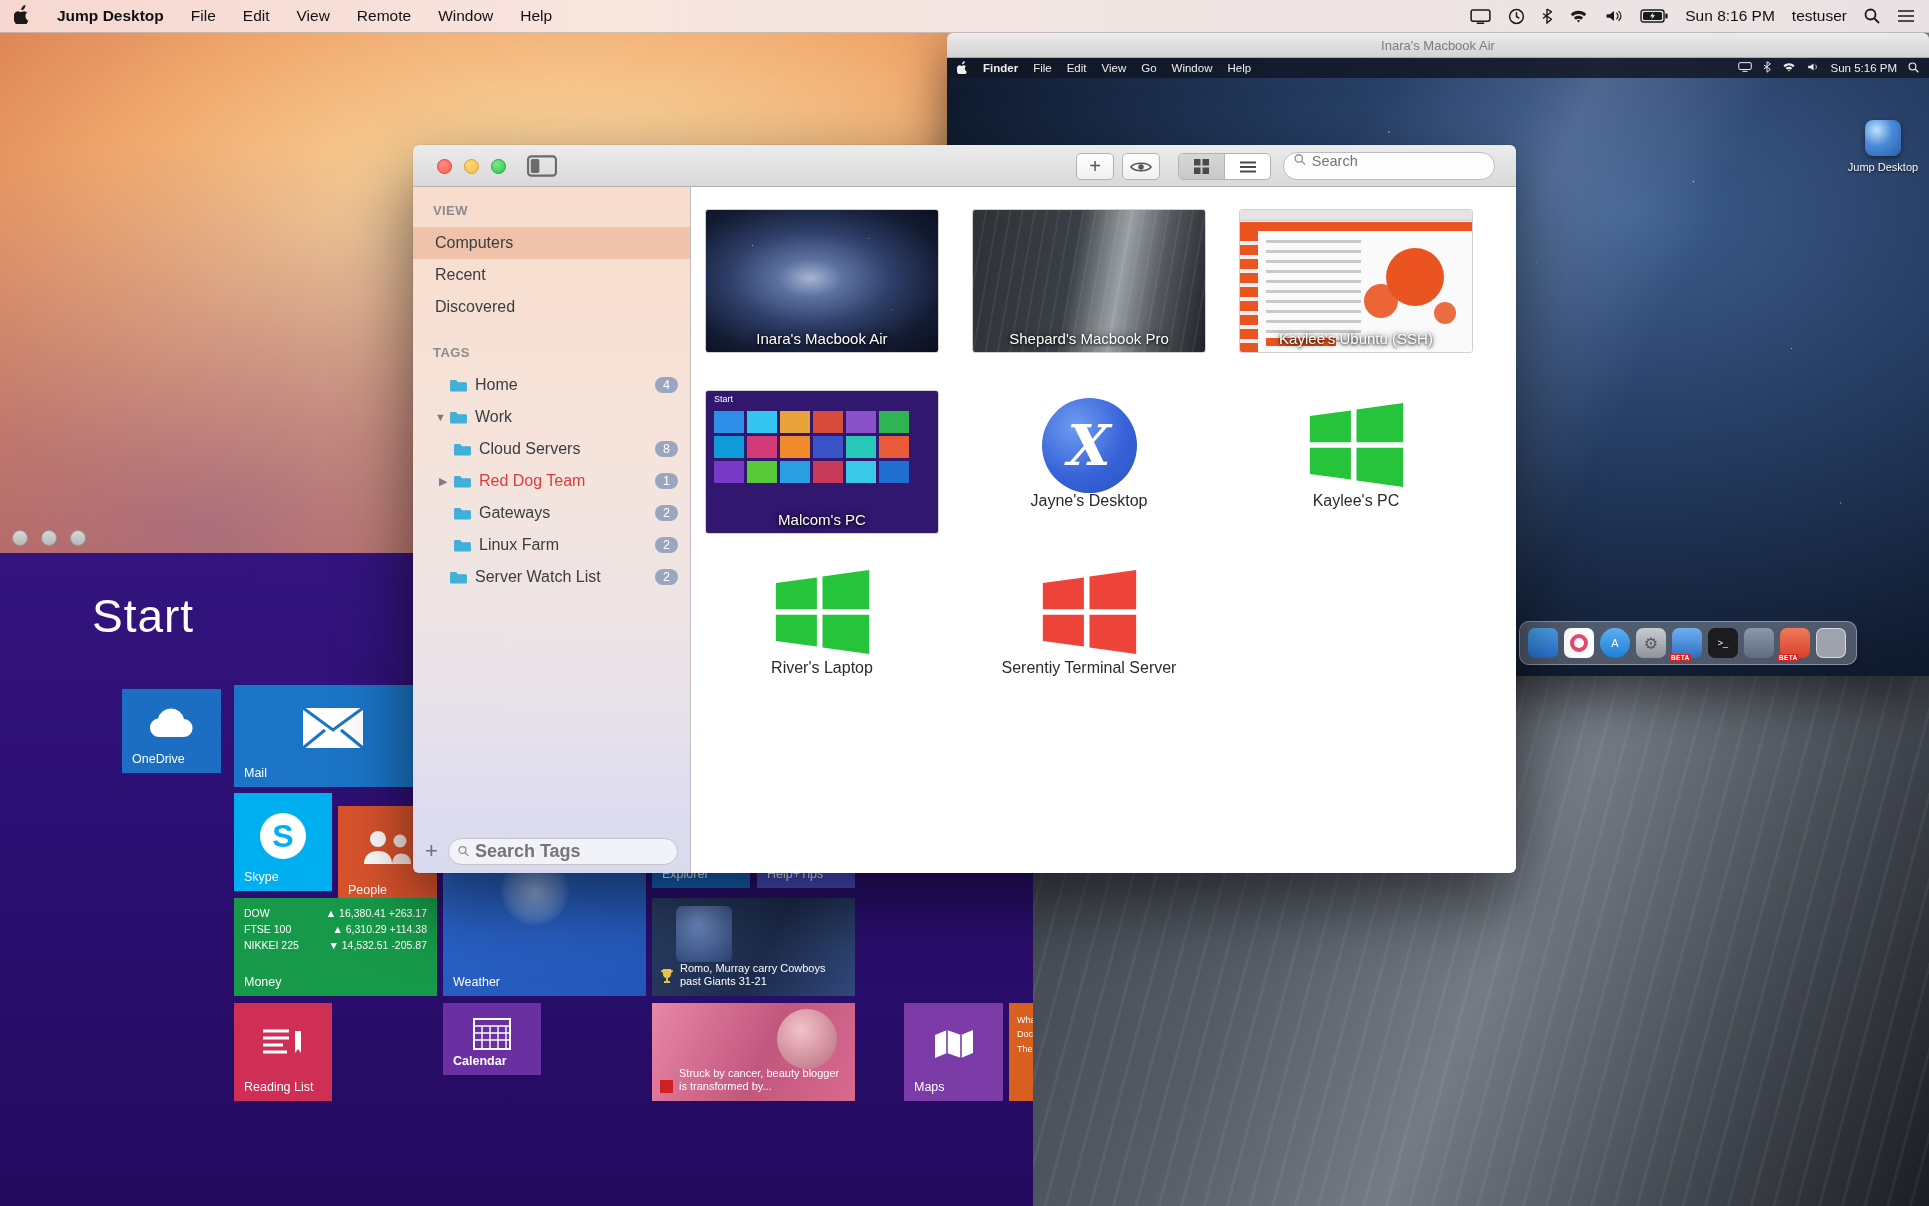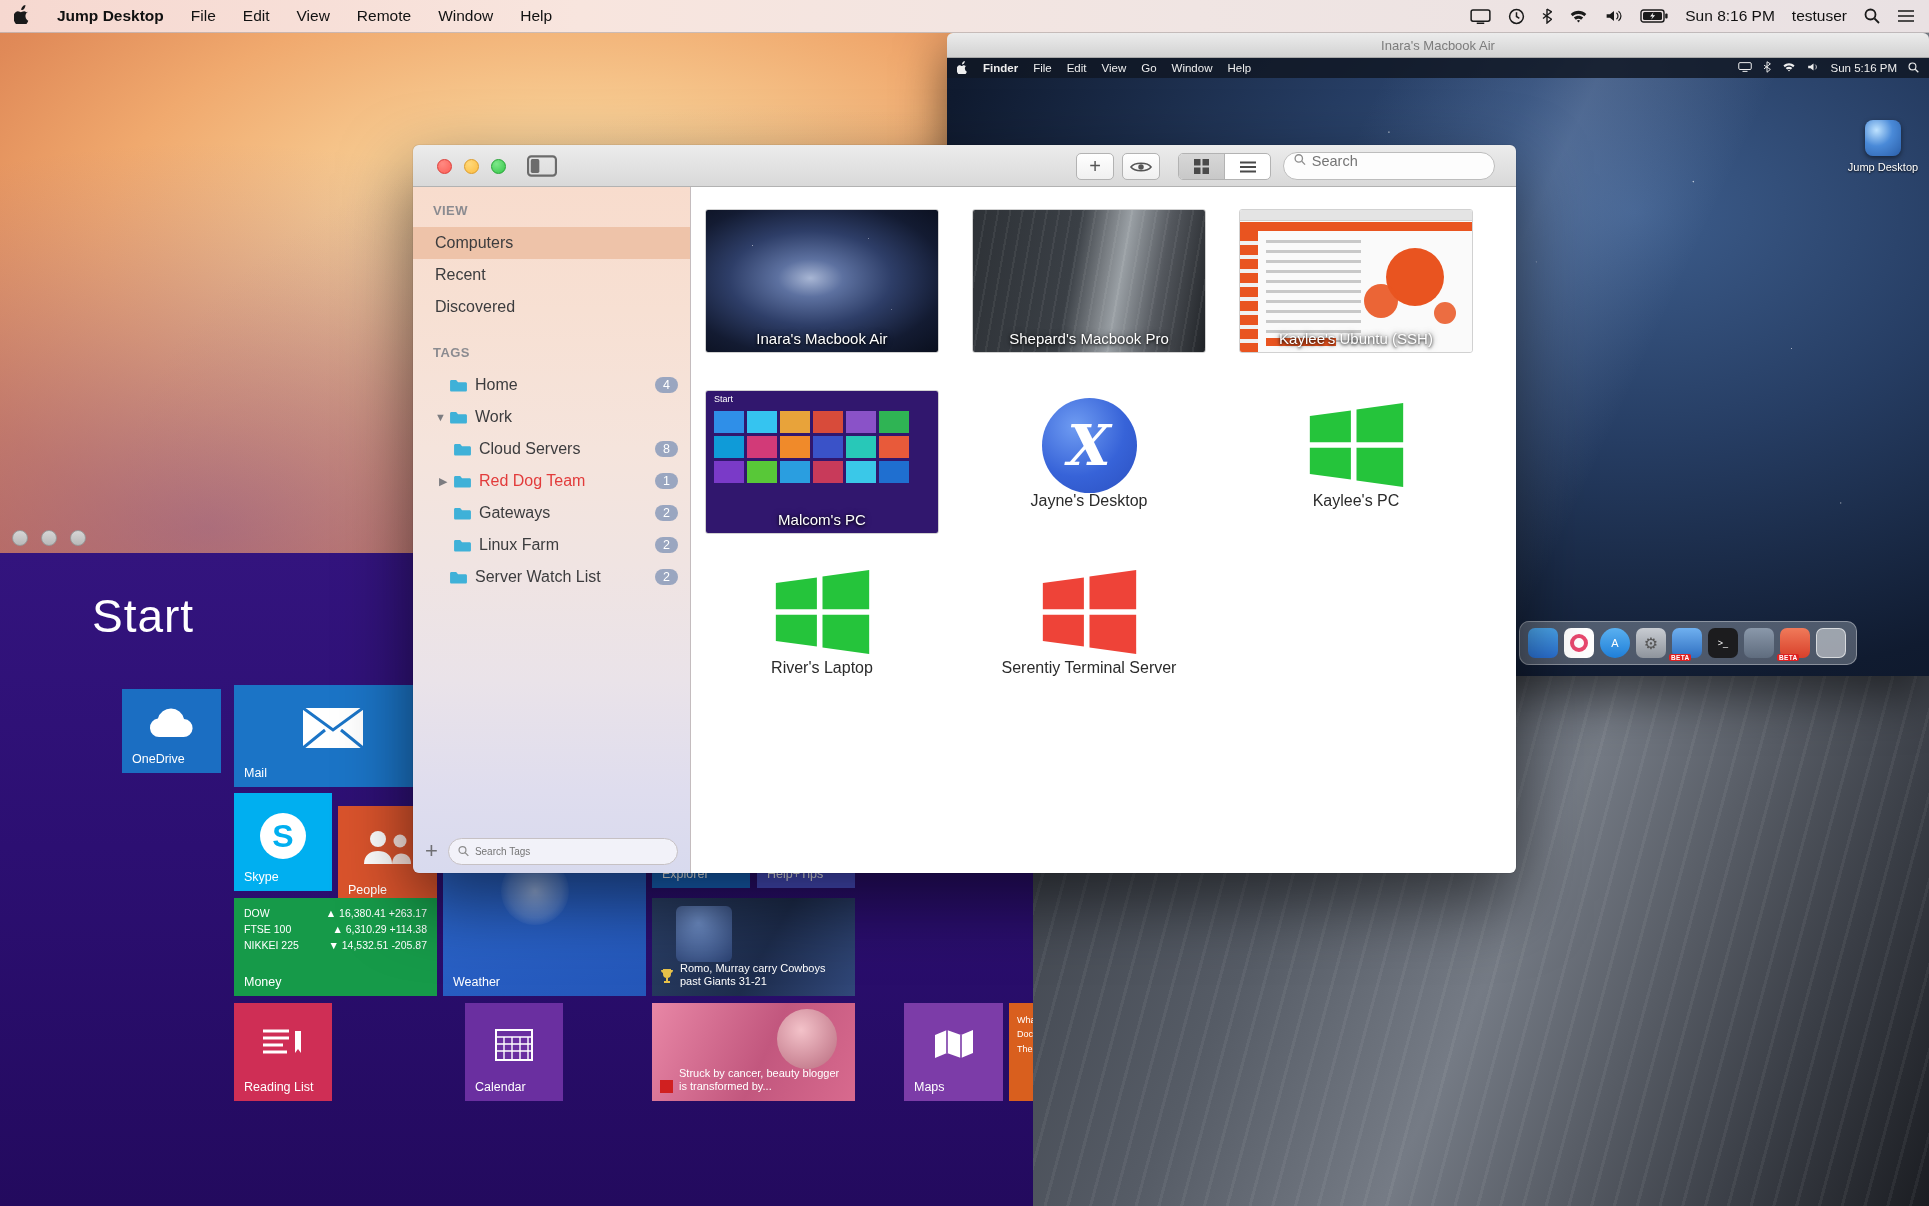--- a/index.html
+++ b/index.html
@@ -98,22 +98,22 @@
   .sb-row .badge{margin-left:auto;margin-right:12px;background:#9aa6c0;color:#fff;font-size:12.5px;
     border-radius:10px;padding:1px 8px;min-width:22px;text-align:center;}
   .sb-row .folder{margin-right:7px;display:flex;}
   .disc{width:14px;display:inline-block;font-size:11px;color:#7c7c80;}
   .lvl1{padding-left:40px;}
   .red-label{color:#e23b3b;}
   #sb-bottom{position:absolute;left:0;right:0;bottom:0;height:44px;display:flex;align-items:center;padding:0 12px;gap:10px;}
   #sb-plus{font-size:22px;color:#6f6f73;line-height:1;}
   #sb-search{flex:1;height:27px;border:1px solid #c6c1c4;border-radius:14px;background:rgba(255,255,255,0.65);
     display:flex;align-items:center;gap:6px;padding:0 9px;}
-  #sb-search input{border:none;outline:none;background:transparent;font-size:10px;color:#555;width:100%;
-    font-family:"Liberation Sans",sans-serif;}
+  #sb-search input{border:none;outline:none;background:transparent;font-size:18px;color:#555;width:100%;
+    font-family:"Liberation Sans",sans-serif;font-weight:bold;}
 
   #jd-main{position:absolute;left:278px;top:42px;right:0;bottom:0;background:#fff;}
   .comp-thumb{position:absolute;width:234px;height:144px;border-radius:3px;overflow:hidden;
     border:1px solid rgba(0,0,0,0.18);}
   .thumb-label{position:absolute;left:0;right:0;bottom:5px;text-align:center;color:#fff;font-size:15px;
     text-shadow:0 1px 3px rgba(0,0,0,0.95),0 0 6px rgba(0,0,0,0.6);}
   .comp-icon{position:absolute;width:234px;text-align:center;}
   .icon-box{height:100px;display:flex;align-items:center;justify-content:center;padding-top:6px;}
   .icon-label{font-size:16px;color:#2b2b2b;}
   .winflag{width:95px;height:84px;}
@@ -254,21 +254,21 @@
     <div class="tile" style="left:234px;top:450px;width:98px;height:98px;background:#cf2e55;">
       <span class="ticon">
         <svg width="40" height="30" viewBox="0 0 40 30">
             <path d="M0 2h26M0 9h26M0 16h20M0 23h24" stroke="#fff" stroke-width="3"></path>
             <path d="M32 2l6 0 0 22-3-4-3 4z" fill="#fff"></path>
           </svg>
       </span>
       <span class="tlabel">Reading List</span>
     </div>
 
-    <div class="tile" style="left:465px;top:450px;width:98px;height:98px;background:#6a2fa0;">
+    <div class="tile" style="left:443px;top:450px;width:98px;height:72px;background:#6a2fa0;font-weight:bold;">
       <span class="ticon">
         <svg width="38" height="34" viewBox="0 0 38 34">
             <rect x="1" y="3" width="36" height="30" fill="none" stroke="#fff" stroke-width="2"></rect>
             <path d="M1 10h36M9 10v23M17 10v23M25 10v23M33 10v23M1 17h36M1 24h36" stroke="#fff" stroke-width="1.4"></path>
           </svg>
       </span>
       <span class="tlabel">Calendar</span>
     </div>
 
     <div class="tile" style="left:652px;top:450px;width:203px;height:98px;background:linear-gradient(115deg,#e887a6,#c2577e 55%,#d86a8e);">

